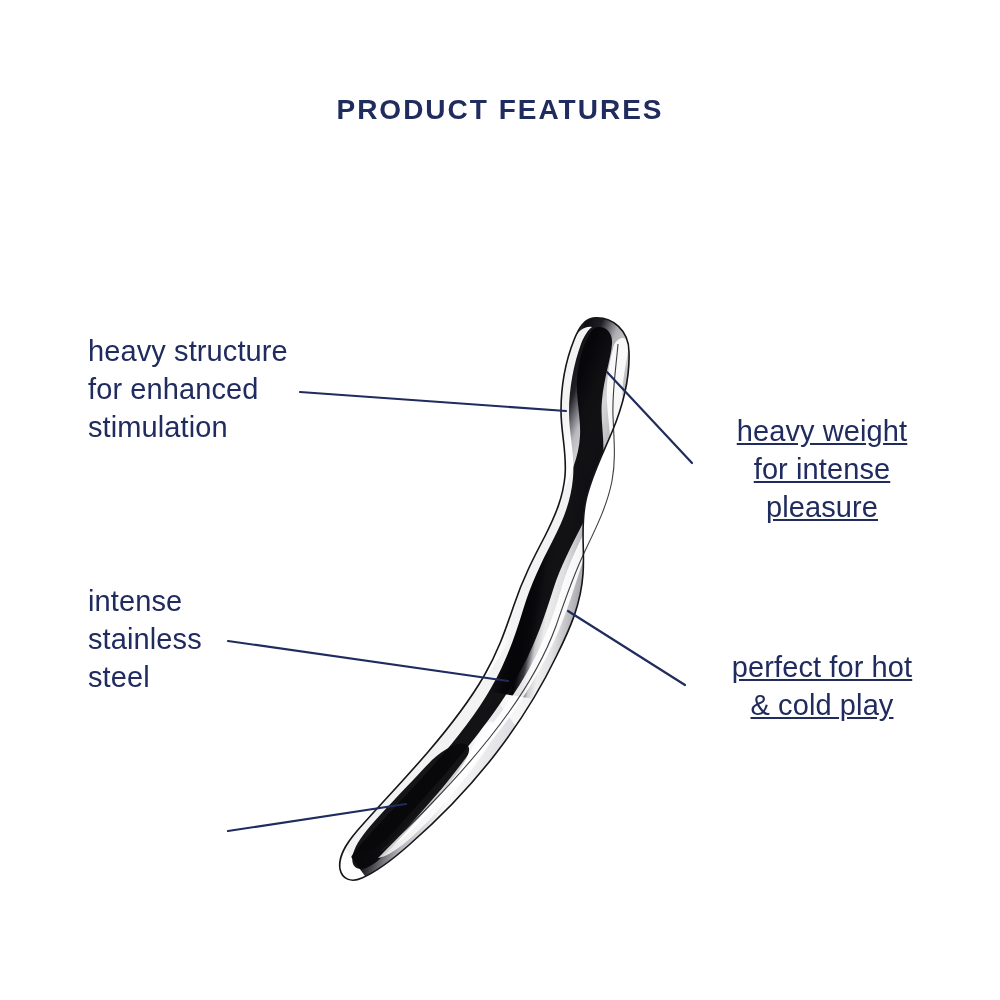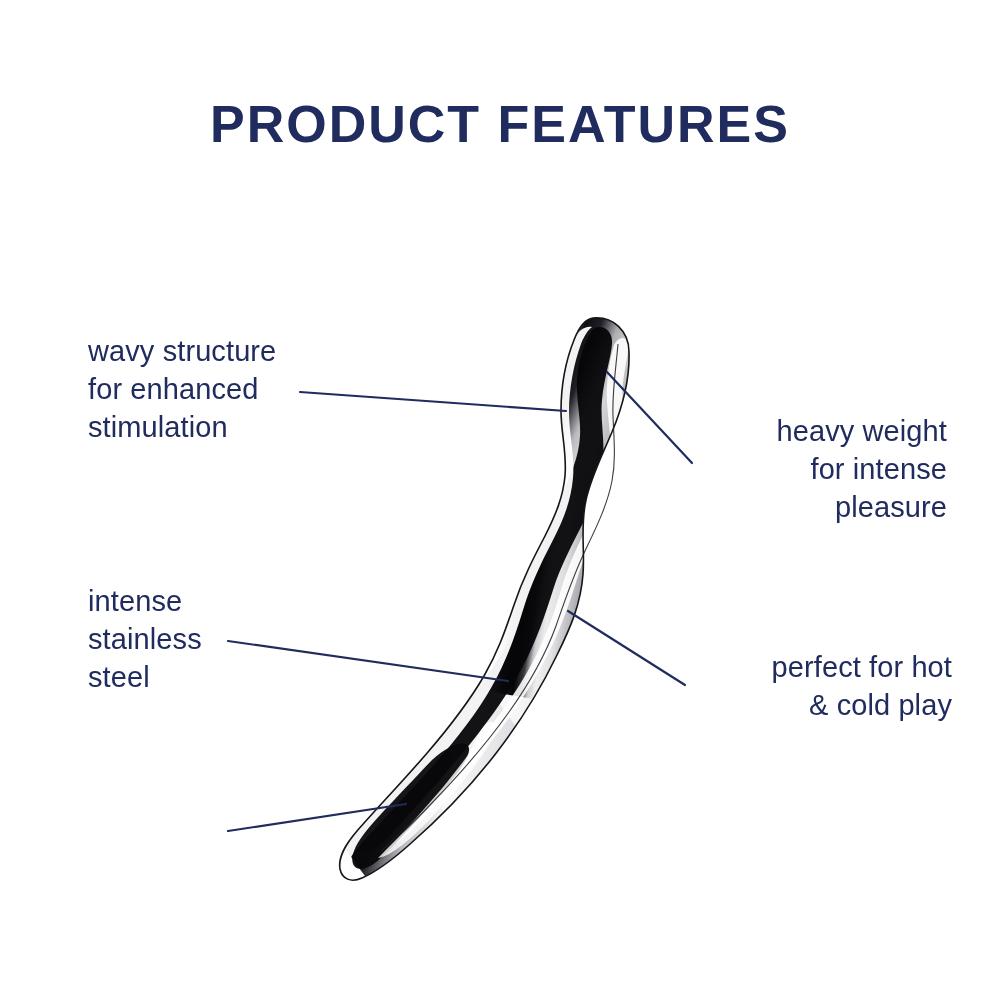--- a/index.html
+++ b/index.html
@@ -18,39 +18,39 @@
 
   
   #title {
     position: absolute;
     left: 0;
     top: 94px;
     width: 1000px;
     text-align: center;
     font-family: "Liberation Sans", sans-serif;
     font-weight: 700;
-    font-size: 52px;
+    font-size: 28px;
     letter-spacing: 2.0px;
     color: #202b5e;
     white-space: nowrap;
   }
 
   
   .callout {
     position: absolute;
     color: #202b5e;
     font-family: "Liberation Sans", sans-serif;
     font-weight: 400;
     font-size: 29px;
     line-height: 38px;
     letter-spacing: 0.1px;
     white-space: pre-line;
   }
   .callout.left  { text-align: left; }
-  .callout.right { text-align: right; }
+  .callout.right { text-align: center; text-decoration: underline; }
 
   #callout-wavy      { left: 88px;  top: 332px; width: 260px; }
   #callout-durable   { left: 88px;  top: 582px; width: 230px; }
   #callout-smooth    { left: 88px;  top: 768px; width: 230px; }
   #callout-heavy     { left: 697px; top: 412px; width: 250px; }
   #callout-hotcold   { left: 692px; top: 648px; width: 260px; }
 
   
   #art {
     position: absolute;
@@ -280,21 +280,21 @@
 
     <g stroke="#202b5e" stroke-width="2.2" fill="none" stroke-linecap="round">
       <line id="leader-0" x1="300" y1="392" x2="566" y2="411"></line>
       <line id="leader-1" x1="228" y1="641" x2="508" y2="681"></line>
       <line id="leader-2" x1="228" y1="831" x2="406" y2="804"></line>
       <line id="leader-3" x1="607" y1="372" x2="692" y2="463"></line>
       <line id="leader-4" x1="568" y1="611" x2="685" y2="685"></line>
     </g>
   </svg>
 
-  <div class="callout left" id="callout-wavy">wavy structure
+  <div class="callout left" id="callout-wavy">heavy structure
 for enhanced
 stimulation</div>
 
   <div class="callout left" id="callout-durable">intense
 stainless
 steel</div>
 
 
   <div class="callout right" id="callout-heavy">heavy weight
 for intense

